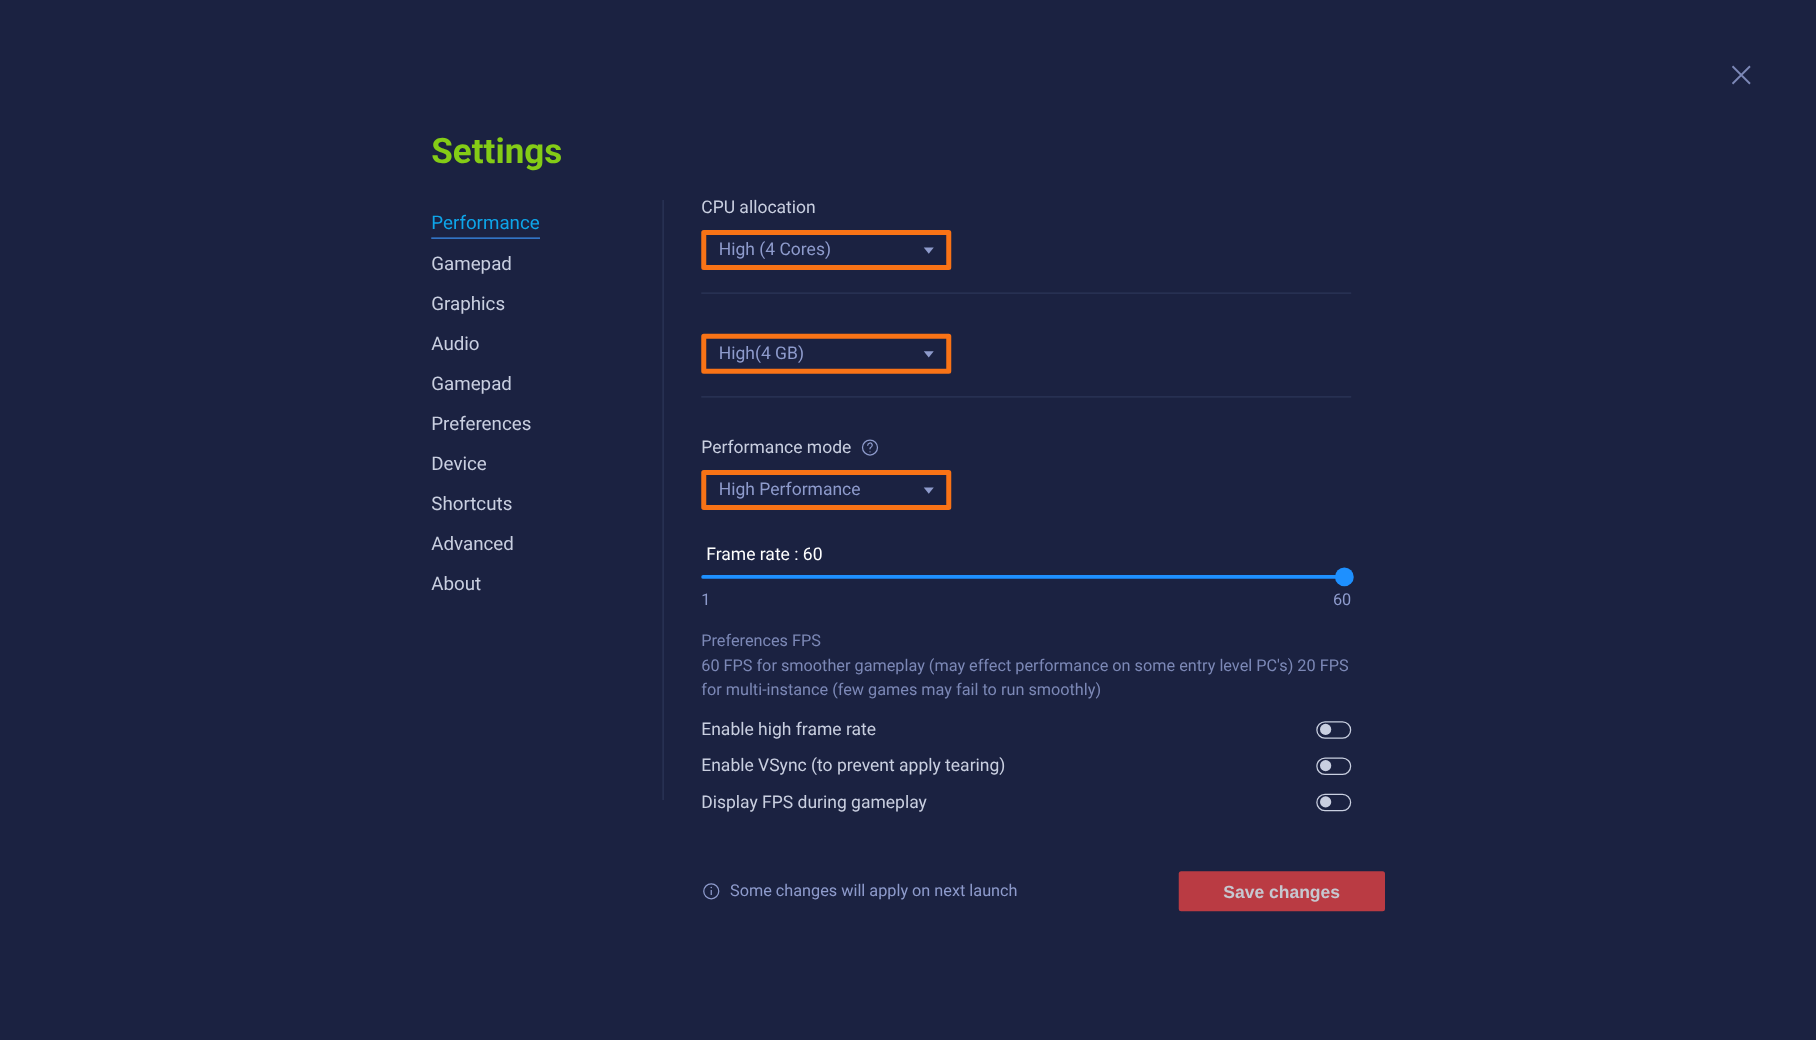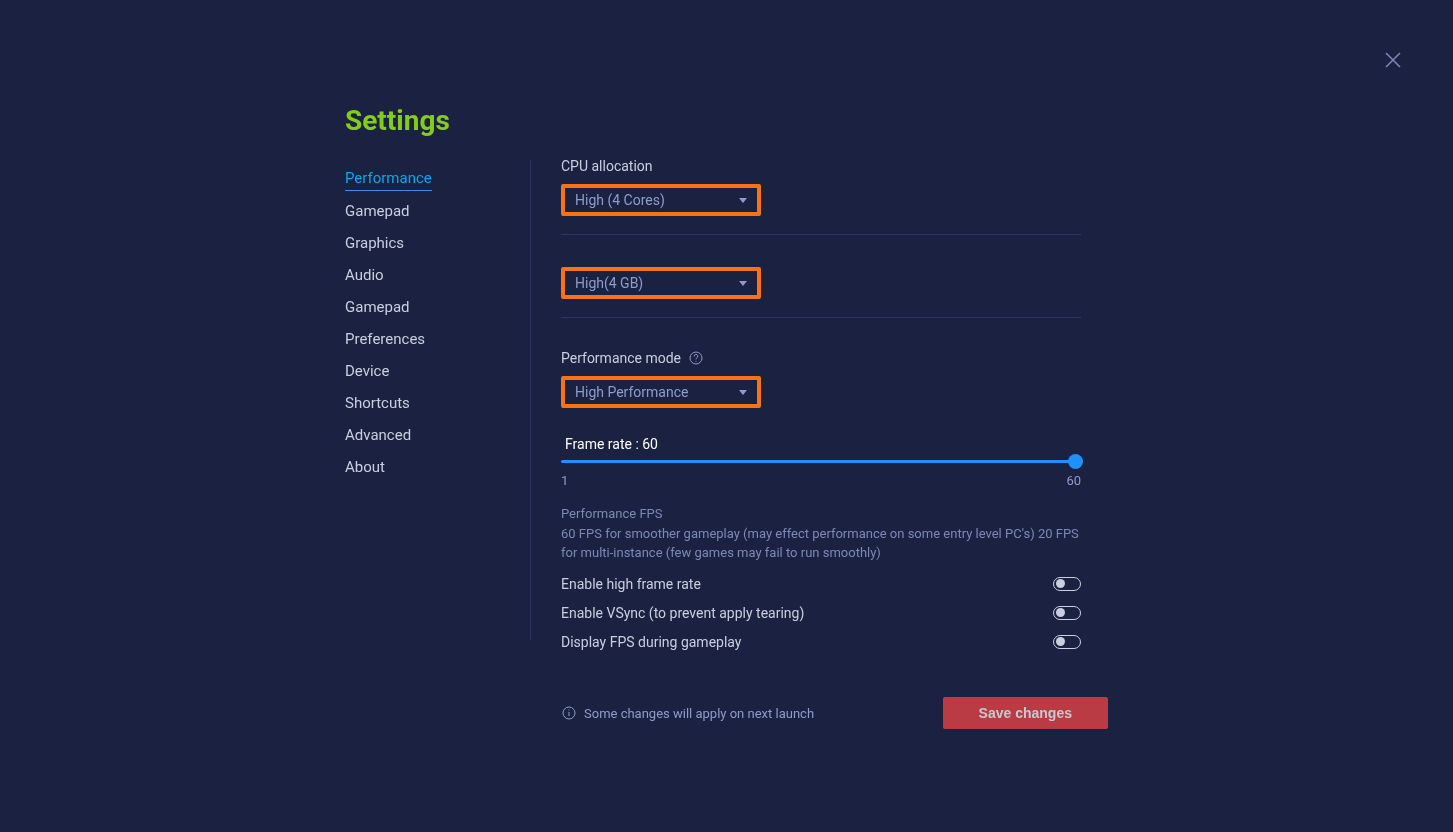--- a/index.html
+++ b/index.html
@@ -313,21 +313,21 @@
     <div class="frame-label">Frame rate : 60</div>
     <div class="slider-wrap">
       <div class="slider-track">
         <div class="slider-thumb"></div>
       </div>
     </div>
     <div class="slider-minmax">
       <span>1</span>
       <span>60</span>
     </div>
-    <div class="note-title">Performance FPS</div>
+    <div class="note-title">Preferences FPS</div>
     <div class="note-body">60 FPS for smoother gameplay (may effect performance on some entry level PC's) 20 FPS for multi-instance (few games may fail to run smoothly)</div>
 
     <div class="toggle-row">
       <span>Enable high frame rate</span>
       <div class="toggle"></div>
     </div>
     <div class="toggle-row">
       <span>Enable VSync (to prevent apply tearing)</span>
       <div class="toggle"></div>
     </div>

